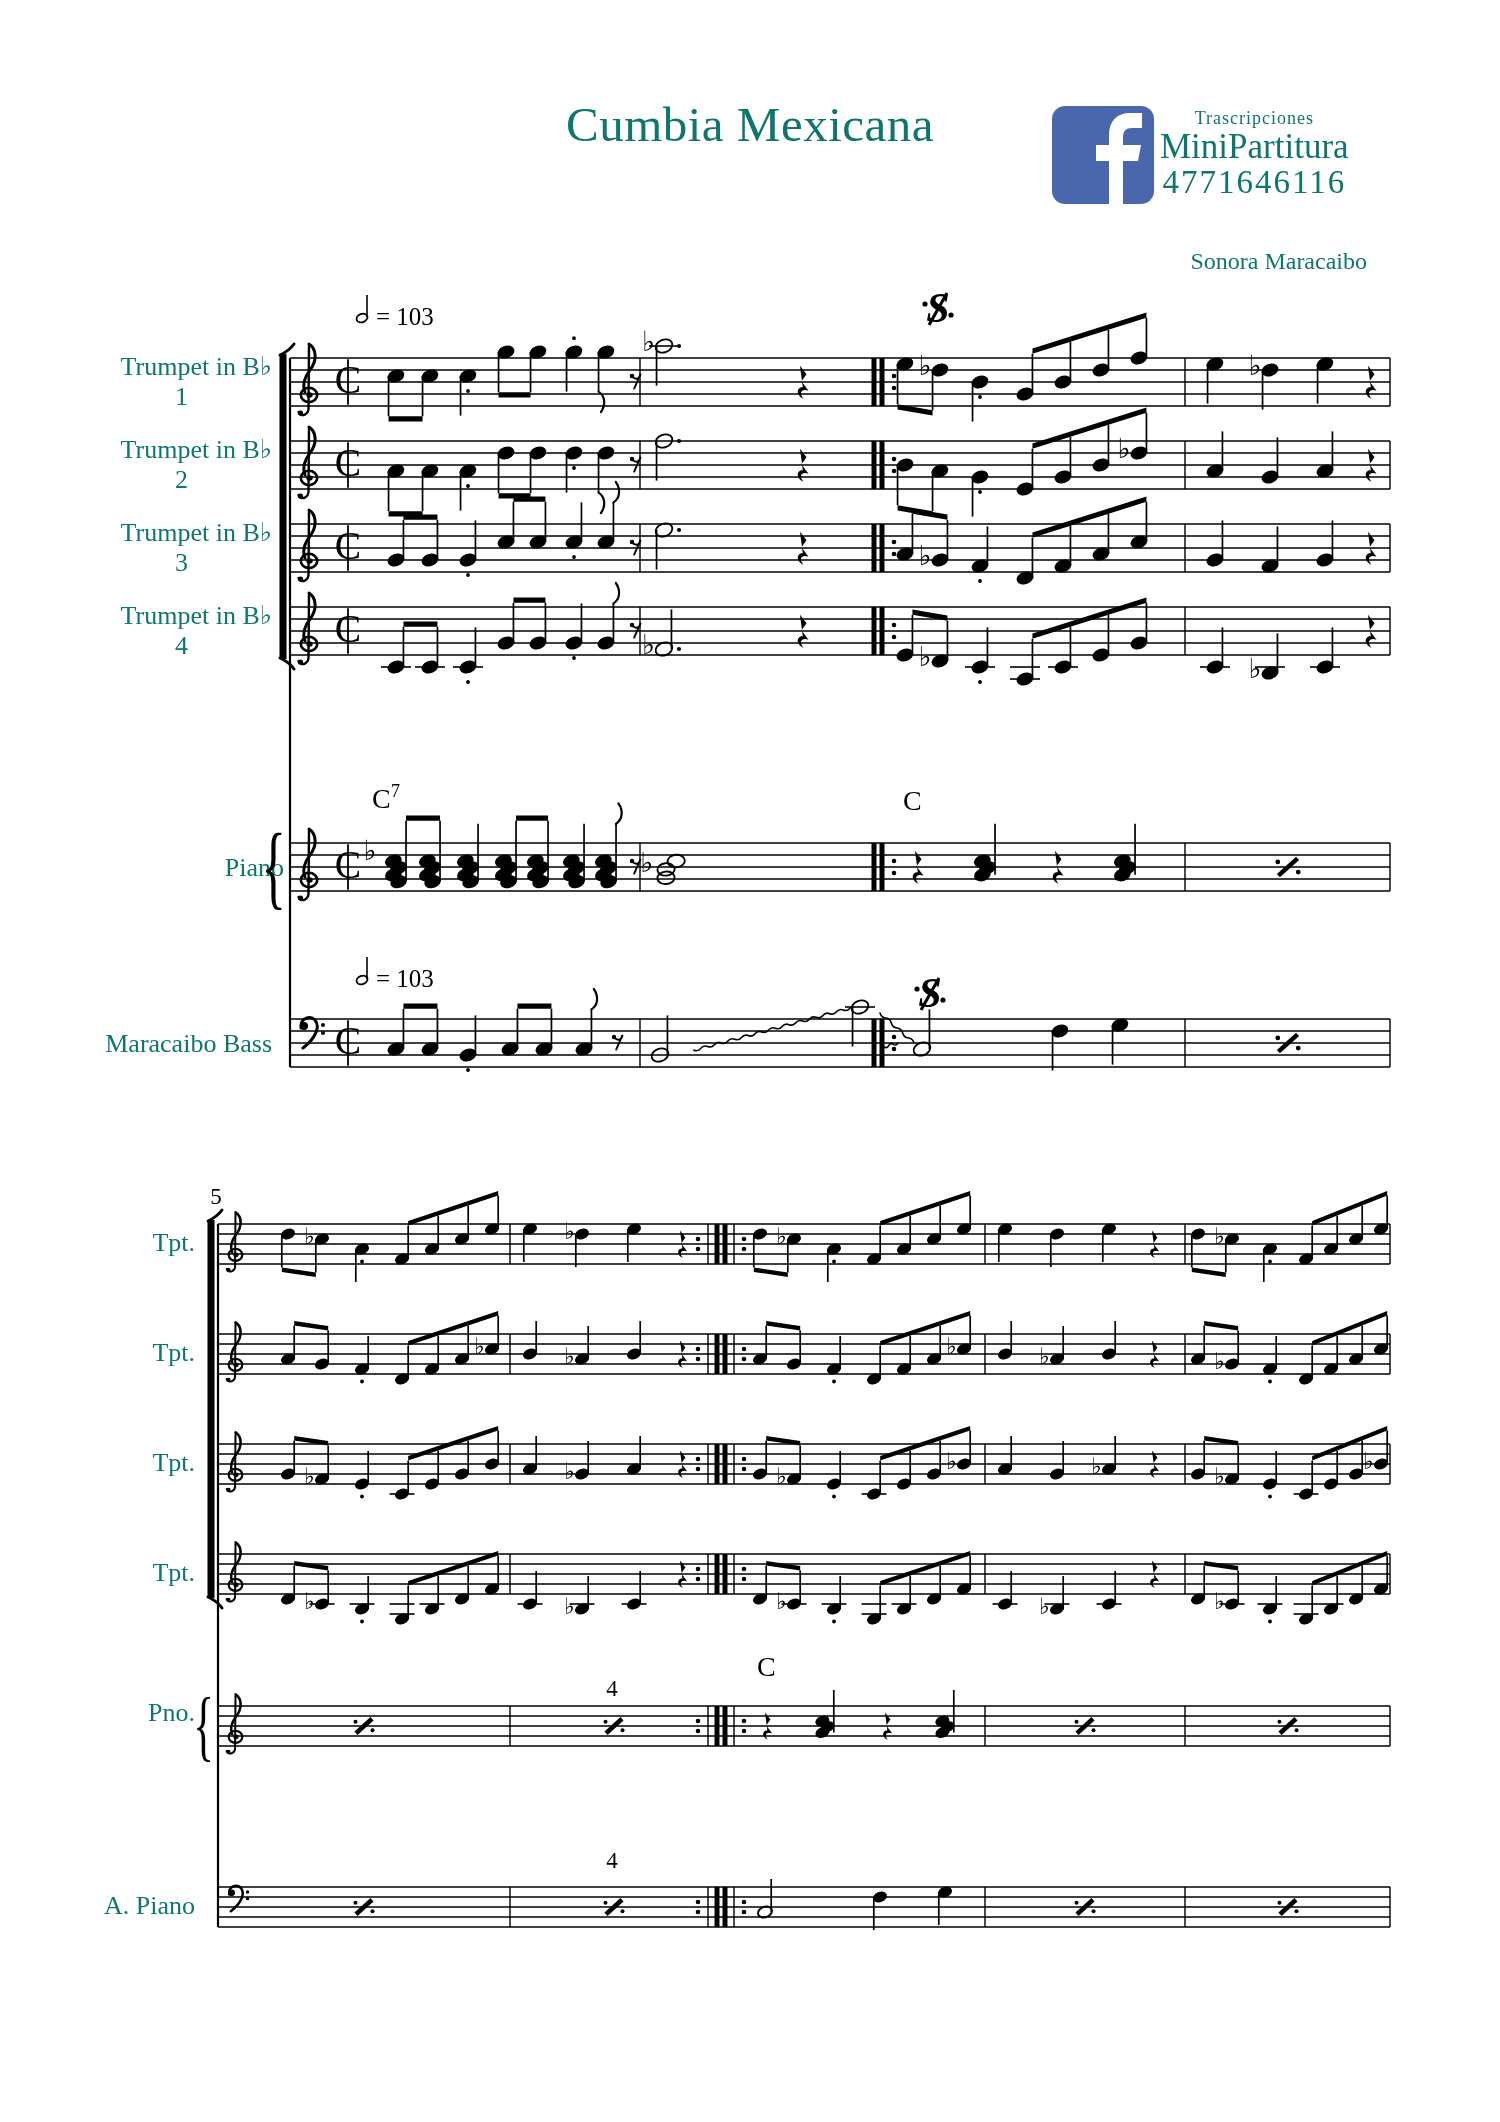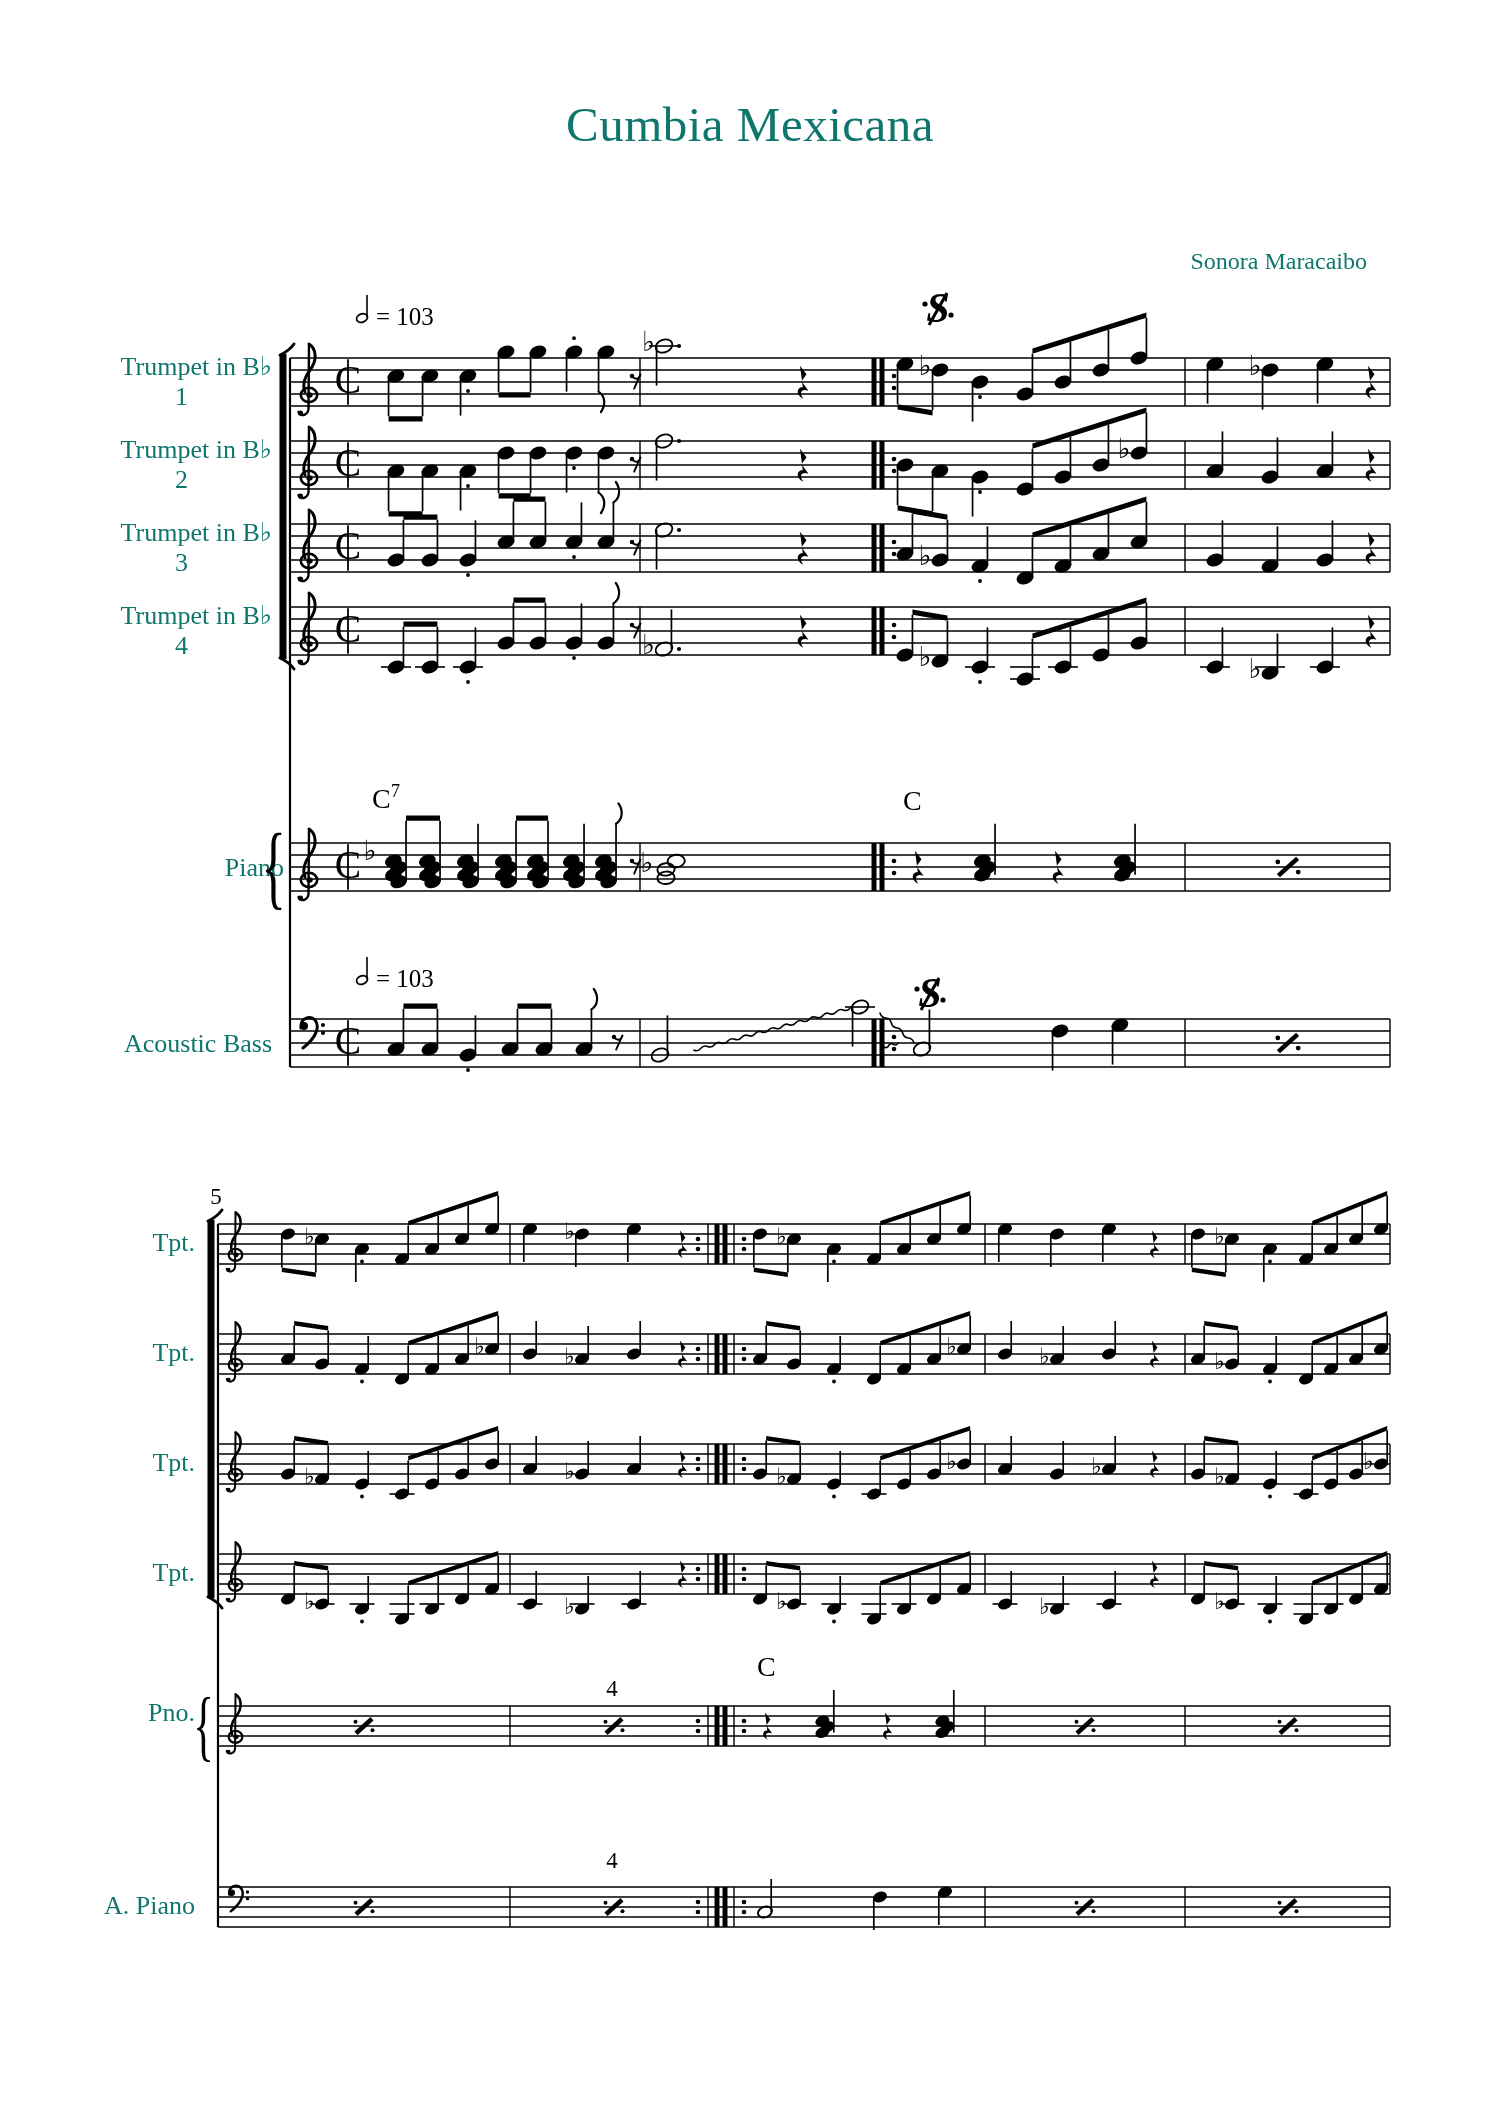--- a/index.html
+++ b/index.html
@@ -22,20 +22,32 @@
   .ilabel{position:absolute;text-align:right;font-size:26px;line-height:30px;}
   .ilabel .num{display:block;text-align:right;padding-right:84px;font-size:26px;}
   svg.score{position:absolute;top:0;left:0;}
 </style>
 </head>
 <body>
 
 <div class="page">
   <div class="title">Cumbia Mexicana</div>
 
+  <div class="badge">
+    <div class="fb-logo">
+      <svg width="102" height="98" viewBox="0 0 102 98">
+        <path fill="#ffffff" d="M57 98 V55 H44 V39 H57 V29 C57 15 65 7 78 7 L90 7 V22 L80 22 C74 22 71 25 71 31 V39 H89 L86 55 H71 V98 Z"></path>
+      </svg>
+    </div>
+    <div class="badge-lines">
+      <span class="badge-l1">Trascripciones</span>
+      <span class="badge-l2">MiniPartitura</span>
+      <span class="badge-l3">4771646116</span>
+    </div>
+  </div>
 
   <div class="credit">Sonora Maracaibo</div>
 
   <div class="ilabel" style="left:0;width:272px;top:352px">
     <span>Trumpet in B♭</span>
     <span class="num">1</span>
   </div>
   <div class="ilabel" style="left:0;width:272px;top:435px">
     <span>Trumpet in B♭</span>
     <span class="num">2</span>
@@ -45,21 +57,21 @@
     <span class="num">3</span>
   </div>
   <div class="ilabel" style="left:0;width:272px;top:601px">
     <span>Trumpet in B♭</span>
     <span class="num">4</span>
   </div>
   <div class="ilabel" style="left:12px;width:272px;top:853px">
     <span>Piano</span>
   </div>
   <div class="ilabel" style="left:0;width:272px;top:1029px">
-    <span>Acoustic Bass</span>
+    <span>Maracaibo Bass</span>
   </div>
 
   <div class="ilabel" style="left:0;width:195px;top:1228px">
     <span>Tpt.</span>
   </div>
   <div class="ilabel" style="left:0;width:195px;top:1338px">
     <span>Tpt.</span>
   </div>
   <div class="ilabel" style="left:0;width:195px;top:1448px">
     <span>Tpt.</span>

